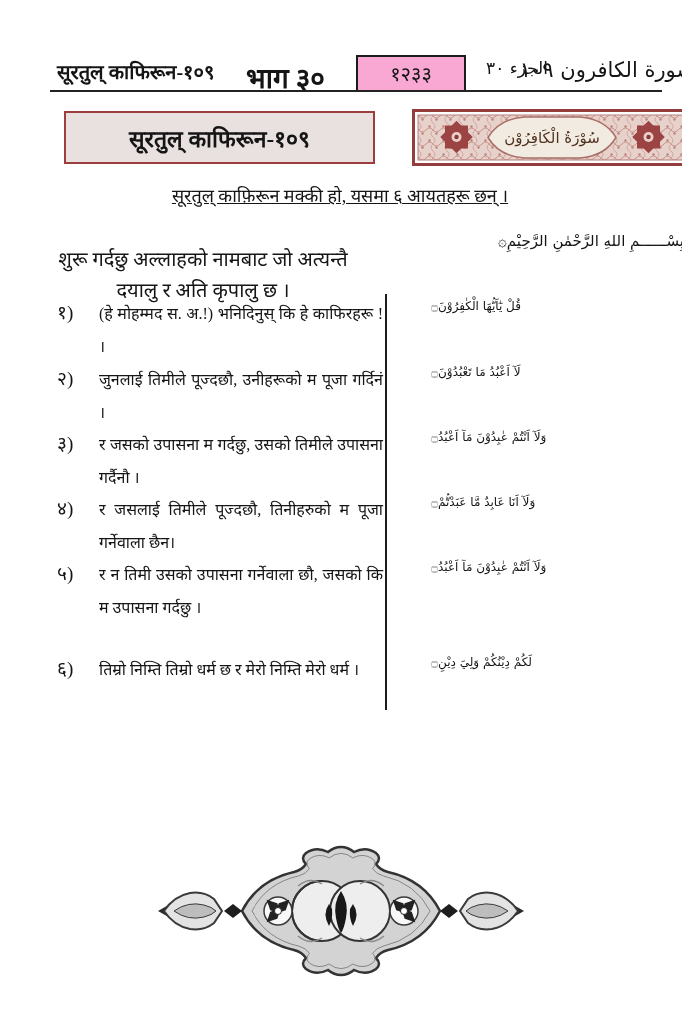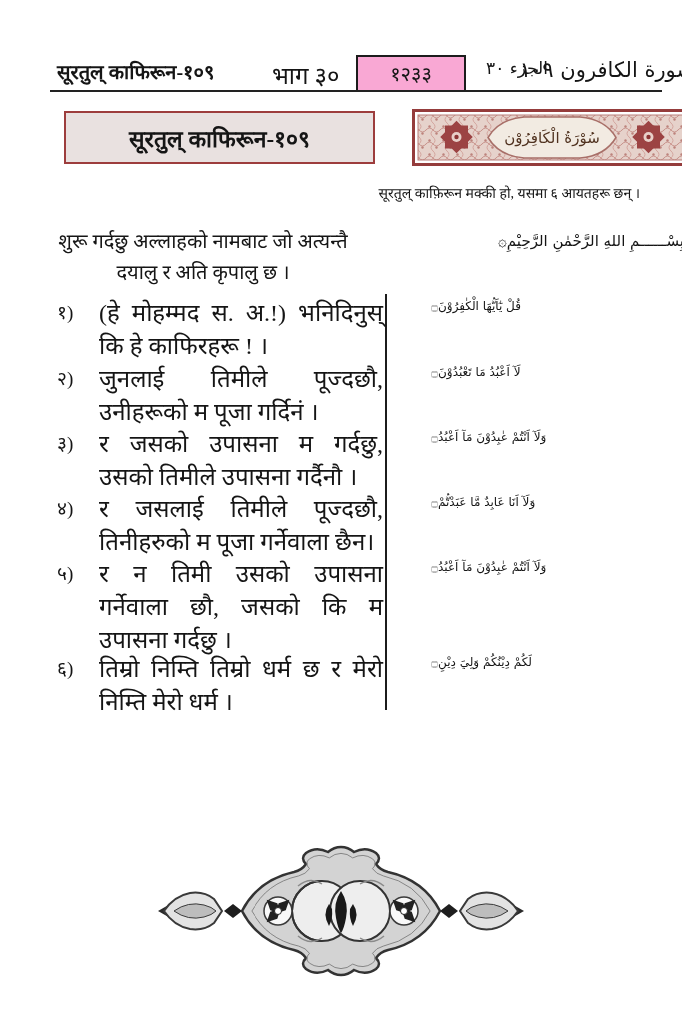--- a/index.html
+++ b/index.html
@@ -1,47 +1,47 @@
 <!DOCTYPE html>
 <html><head>
 <meta charset="utf-8">
 <style>
   html,body{margin:0;padding:0;background:#ffffff;}
   #page{position:relative;width:682px;height:1024px;background:#ffffff;overflow:hidden;
         font-family:"Liberation Serif","DejaVu Serif",serif;color:#151515;padding-left:20px;}
 
   
   .hdr-left{position:absolute;left:57px;top:58px;font-size:20px;font-weight:bold;white-space:nowrap;}
-  .hdr-part{position:absolute;left:272px;top:58px;font-size:24px;font-weight:normal;white-space:nowrap;}
+  .hdr-part{position:absolute;left:246px;top:58px;font-size:28px;font-weight:bold;white-space:nowrap;}
   .hdr-pagebox{position:absolute;left:356px;top:55px;width:106px;height:33px;border:2px solid #1c1c1c;
                display:flex;align-items:center;justify-content:center;font-size:20px;background:#f9a8d4;}
   .hdr-juz{position:absolute;left:486px;top:58px;width:66px;font-size:17px;direction:rtl;text-align:left;
            font-family:"DejaVu Sans",sans-serif;white-space:nowrap;}
   .hdr-surah{position:absolute;right:8px;top:58px;font-size:21px;direction:rtl;
              font-family:"DejaVu Sans",sans-serif;white-space:nowrap;}
   .hdr-rule{position:absolute;left:50px;top:90px;width:612px;height:2px;background:#222;}
 
   
   .banner-nep{position:absolute;left:64px;top:111px;width:311px;height:53px;background:#e9e1e0;
               border:2px solid #9d3d3d;box-sizing:border-box;display:flex;align-items:center;
               justify-content:center;font-size:23px;font-weight:bold;}
   .banner-arab{position:absolute;left:392px;top:109px;margin-left:20px;}
 
   
-  .intro{position:absolute;left:40px;top:183px;width:600px;text-align:right;font-size:14px;}
-  .bism-nep{position:absolute;left:57px;top:226px;width:292px;text-align:center;font-size:20px;line-height:31px;}
+  .intro{position:absolute;left:40px;top:183px;width:600px;text-align:center;font-size:18px;text-decoration:underline;}
+  .bism-nep{position:absolute;left:57px;top:244px;width:292px;text-align:center;font-size:20px;line-height:31px;}
   .bism-nep .l1{white-space:nowrap;}
   .bism-arab{position:absolute;right:18px;top:232px;direction:rtl;font-size:15px;
              font-family:"DejaVu Sans",sans-serif;white-space:nowrap;margin-left:44px;}
 
   
   .divider{position:absolute;left:385px;top:294px;width:2px;height:416px;background:#1c1c1c;}
   .verse{position:absolute;left:57px;right:16px;height:10px;}
   .vnum{position:absolute;left:0;top:2px;font-size:19px;}
-  .vnep{position:absolute;left:42px;top:0;width:284px;font-size:24px;line-height:33px;text-align:justify;}
+  .vnep{position:absolute;left:42px;top:0;width:284px;font-size:16px;line-height:33px;text-align:justify;}
   .varab{position:absolute;right:0;top:2px;width:255px;direction:rtl;text-align:left;font-size:12px;
          font-family:"DejaVu Sans",sans-serif;white-space:nowrap;}
 
   
   .footer-orn{position:absolute;left:158px;top:844px;}
 </style>
 </head>
 <body>
 
 <div id="page">

